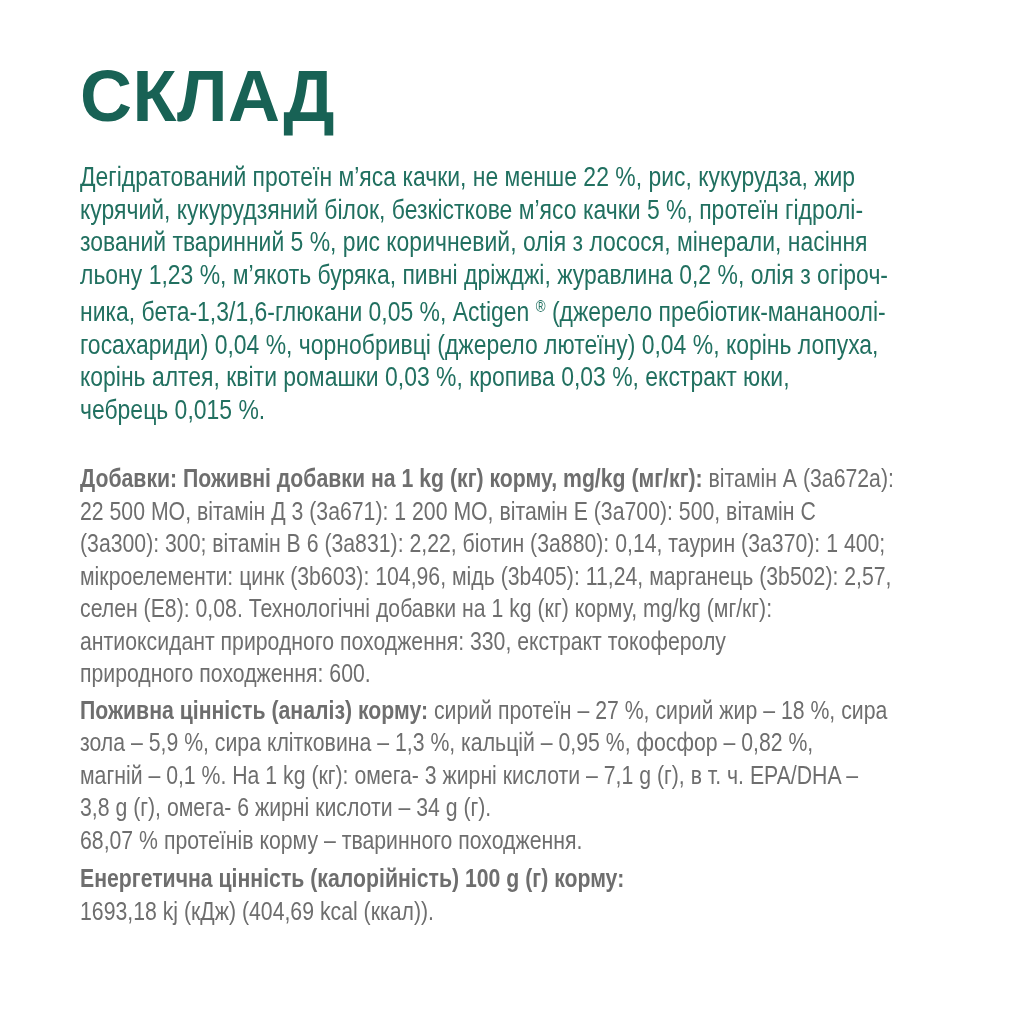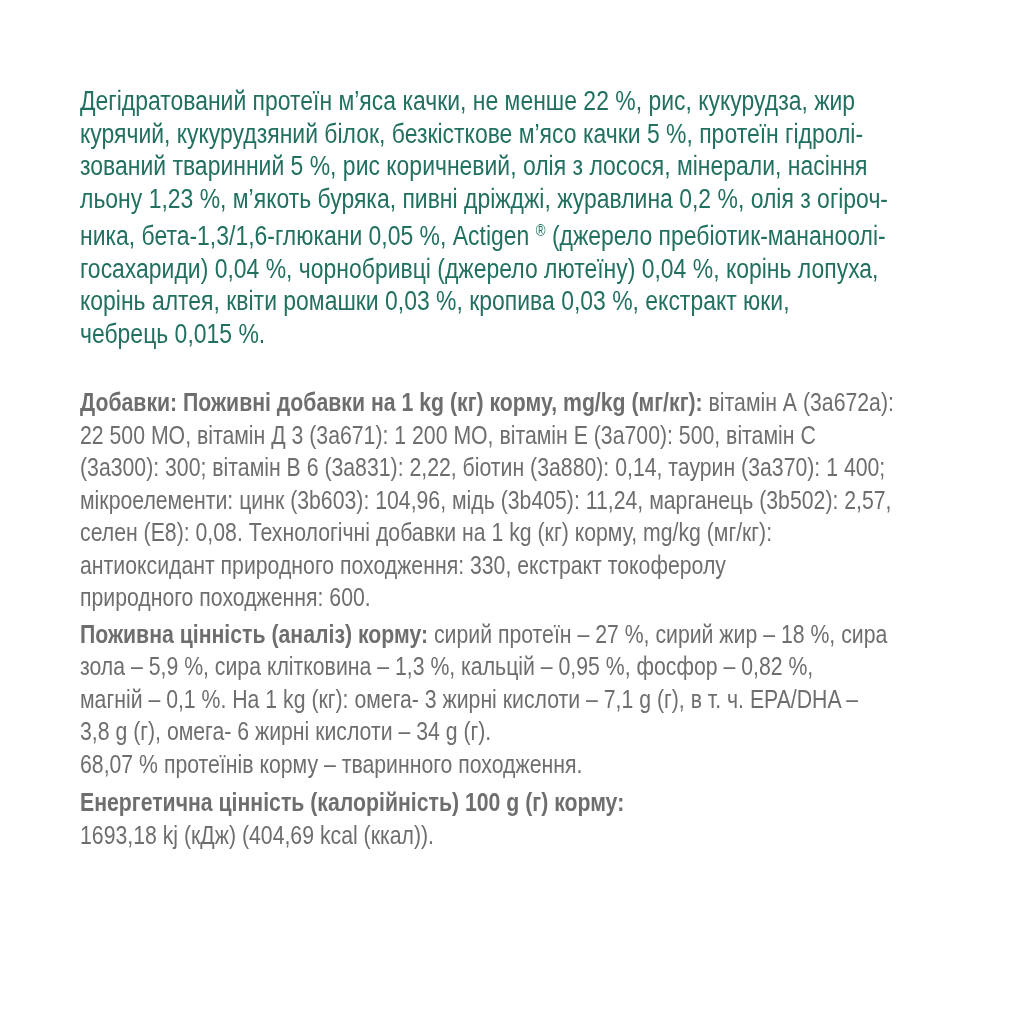--- a/index.html
+++ b/index.html
@@ -50,20 +50,21 @@
   .bold { font-weight: bold; }
   .sup {
     font-size: 0.58em;
     vertical-align: 9px;
   }
 </style>
 </head>
 <body>
 
 <div class="page">
+  <h1 class="title">СКЛАД</h1>
 
   <section class="sec ingredients">
       <div class="line"><span>Дегідратований протеїн м’яса качки, не менше 22 %, рис, кукурудза, жир</span></div>
       <div class="line"><span>курячий, кукурудзяний білок, безкісткове м’ясо качки 5 %, протеїн гідролі-</span></div>
       <div class="line"><span>зований тваринний 5 %, рис коричневий, олія з лосося, мінерали, насіння</span></div>
       <div class="line"><span>льону 1,23 %, м’якоть буряка, пивні дріжджі, журавлина 0,2 %, олія з огіроч-</span></div>
       <div class="line"><span>ника, бета-1,3/1,6-глюкани 0,05 %, Actigen </span><span class="sup">®</span><span> (джерело пребіотик-мананоолі-</span></div>
       <div class="line"><span>госахариди) 0,04 %, чорнобривці (джерело лютеїну) 0,04 %, корінь лопуха,</span></div>
       <div class="line"><span>корінь алтея, квіти ромашки 0,03 %, кропива 0,03 %, екстракт юки,</span></div>
       <div class="line"><span>чебрець 0,015 %.</span></div>

